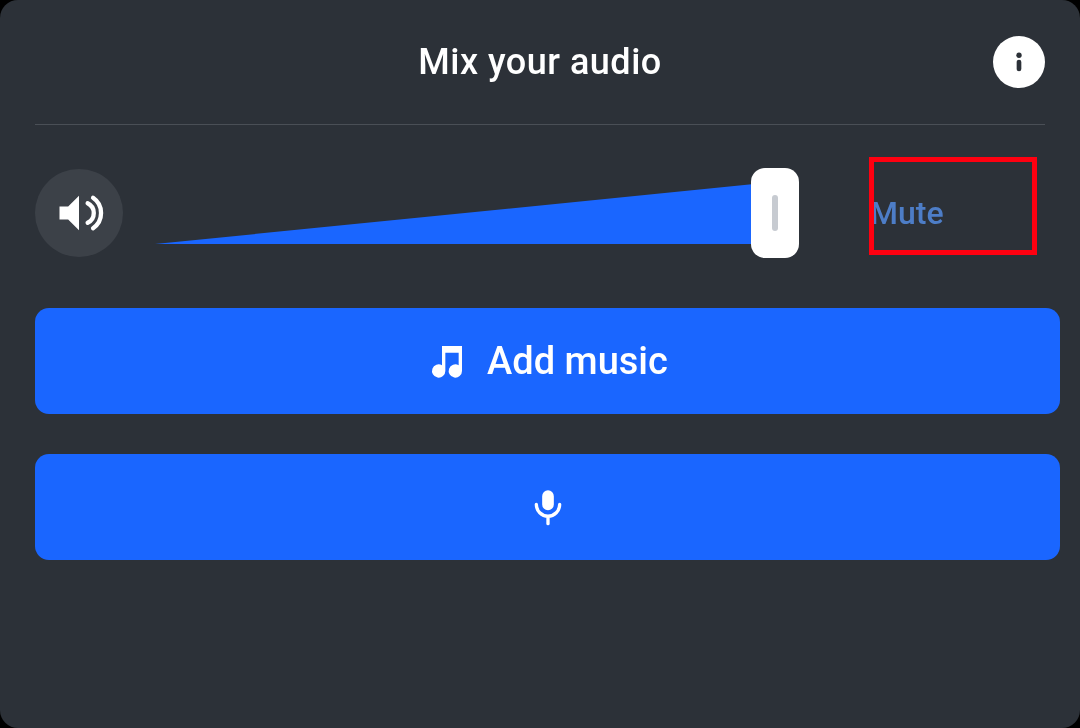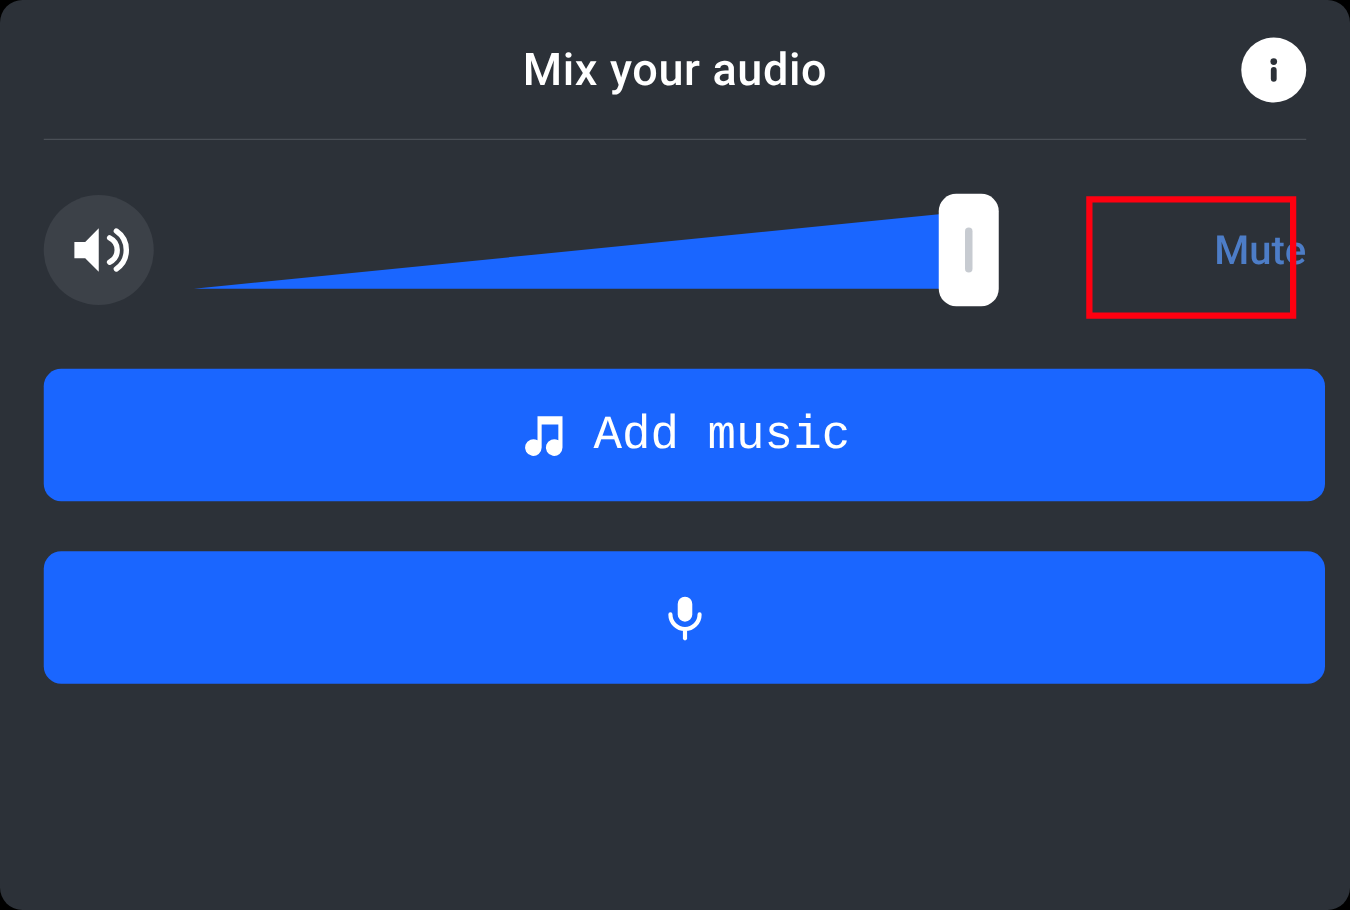--- a/index.html
+++ b/index.html
@@ -16,21 +16,21 @@
       background: #2c3138;
       border-radius: 18px;
       padding: 0;
       position: relative;
     }
     .header {
       display: flex;
       align-items: center;
       justify-content: center;
       position: relative;
-      height: 112px;
+      height: 125px;
       border-bottom: 1px solid #4a4f56;
       margin: 0 35px;
     }
     .title {
       color: #ffffff;
       font-size: 36px;
       font-weight: 500;
       letter-spacing: 0.5px;
     }
     .info-btn {
@@ -107,21 +107,21 @@
       content: "";
       width: 6px;
       height: 36px;
       background: #c7cbd1;
       border-radius: 3px;
     }
     .thumb-right { left: 596px; }
     .thumb-left  { left: 2px; }
     .side-label {
       width: 175px;
-      text-align: right;
+      text-align: left;
       font-size: 32px;
       font-weight: 500;
       color: #4d7dc7;
       flex-shrink: 0;
       margin-left: 20px;
       user-select: none;
       cursor: pointer;
     }
     .highlight-box {
       position: absolute;
@@ -135,21 +135,20 @@
     .big-btn {
       margin: 0 20px 40px 35px;
       height: 106px;
       background: #1a66ff;
       border-radius: 14px;
       display: flex;
       align-items: center;
       justify-content: center;
       gap: 20px;
       cursor: pointer;
-      font-family: Liberation Mono, monospace;
     }
     .big-btn span {
       color: #ffffff;
       font-size: 38px;
       font-weight: 500;
     }
     .big-btn svg { fill: #ffffff; }
     .btns-wrap { padding-top: 8px; }
   </style>
 </head>

